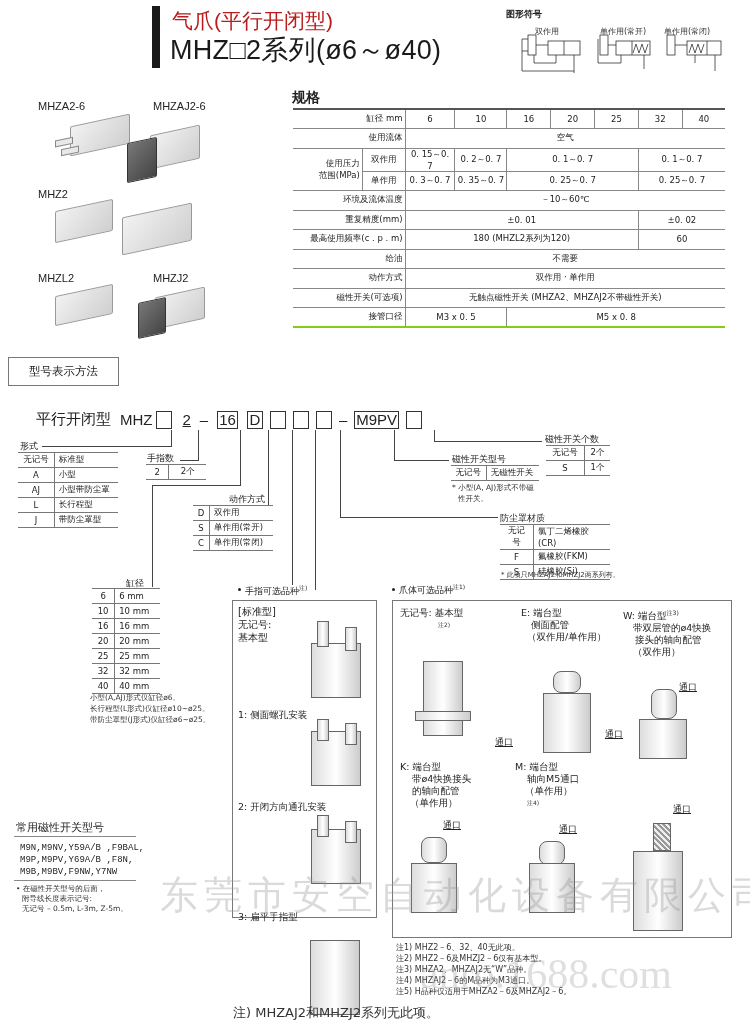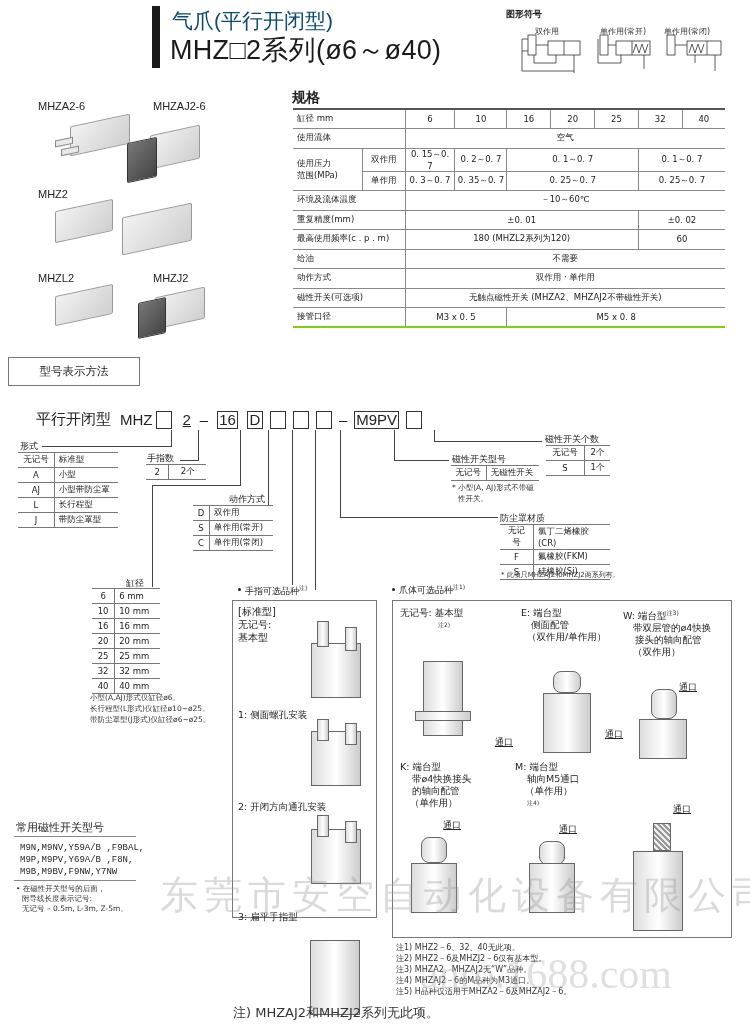--- a/index.html
+++ b/index.html
@@ -1,36 +1,36 @@
 <!DOCTYPE html>
 <html><head>
 <meta charset="utf-8">
 <style>
 *{box-sizing:border-box;margin:0;padding:0}
 html,body{width:750px;height:1024px;background:#fff;overflow:hidden}
 body{position:relative;font-family:"DejaVu Sans","Liberation Sans",sans-serif;color:#222;font-size:9px}
 .abs{position:absolute}
 .titlebar{left:152px;top:6px;width:8px;height:62px;background:#1a1a1a}
-.title1{left:172px;top:8px;font-size:21px;line-height:26px;color:#0c4a6e;font-family:"Liberation Sans","DejaVu Sans",sans-serif}
+.title1{left:172px;top:8px;font-size:21px;line-height:26px;color:#b91c1c;font-family:"Liberation Sans","DejaVu Sans",sans-serif}
 .title2{left:170px;top:34px;font-size:27px;line-height:32px;color:#1a1a1a;font-family:"Liberation Sans","DejaVu Sans",sans-serif;letter-spacing:0.3px}
 .sym-title{left:506px;top:8px;font-size:9px;font-weight:bold}
 .sym-label{font-size:8px;color:#333;top:26px}
 svg.sym{position:absolute;top:33px}
 .prod-label{font-size:11px;color:#222;font-family:"Liberation Sans",sans-serif}
 .prod{position:absolute;background:linear-gradient(135deg,#f2f2f2,#cfcfcf);border:1px solid #999;border-radius:2px}
 .prod.dark{background:linear-gradient(135deg,#777,#444);border-color:#333}
 .prod .jaw{position:absolute;width:18px;height:7px;background:#e8e8e8;border:1px solid #888}
 .spec-title{left:292px;top:89px;font-size:14px;font-weight:bold}
 table.spec{position:absolute;left:293px;top:108px;width:432px;border-collapse:collapse;font-size:8.5px}
 table.spec td{border-bottom:1px solid #888;height:19.5px;text-align:center;padding:0 2px}
 table.spec tr:first-child td{border-top:2px solid #555}
 table.spec tr:last-child td{border-bottom:2px solid #84cc16}
-table.spec td.l{text-align:left;padding-left:4px}
+table.spec td.l{text-align:right;padding-left:4px}
 table.spec td.br{border-right:1px solid #888}
-.section-box{left:8px;top:357px;width:132px;height:29px;border:1px solid #777;font-size:11.5px;text-align:center;line-height:27px}
+.section-box{left:8px;top:357px;width:111px;height:29px;border:1px solid #777;font-size:11.5px;text-align:center;line-height:27px}
 .model-row{left:36px;top:410px;font-size:15px;font-family:"Liberation Sans",sans-serif;display:flex;align-items:center;gap:3px}
 .mbox{display:inline-block;border:1px solid #333;height:18px;min-width:16px;padding:0 1px;text-align:center;line-height:16px;font-size:15px}
 .under{text-decoration:underline}
 .sub-title{font-size:9px;color:#222}
 table.opt{position:absolute;border-collapse:collapse;font-size:8.5px}
 table.opt td{border-bottom:1px solid #777;height:15px;padding:0 4px}
 table.opt tr:first-child td{border-top:1px solid #777}
 table.opt td.c{text-align:center;border-right:1px solid #777}
 .note{font-size:7.5px;color:#333;line-height:11px}
 .line{position:absolute;background:#444}

